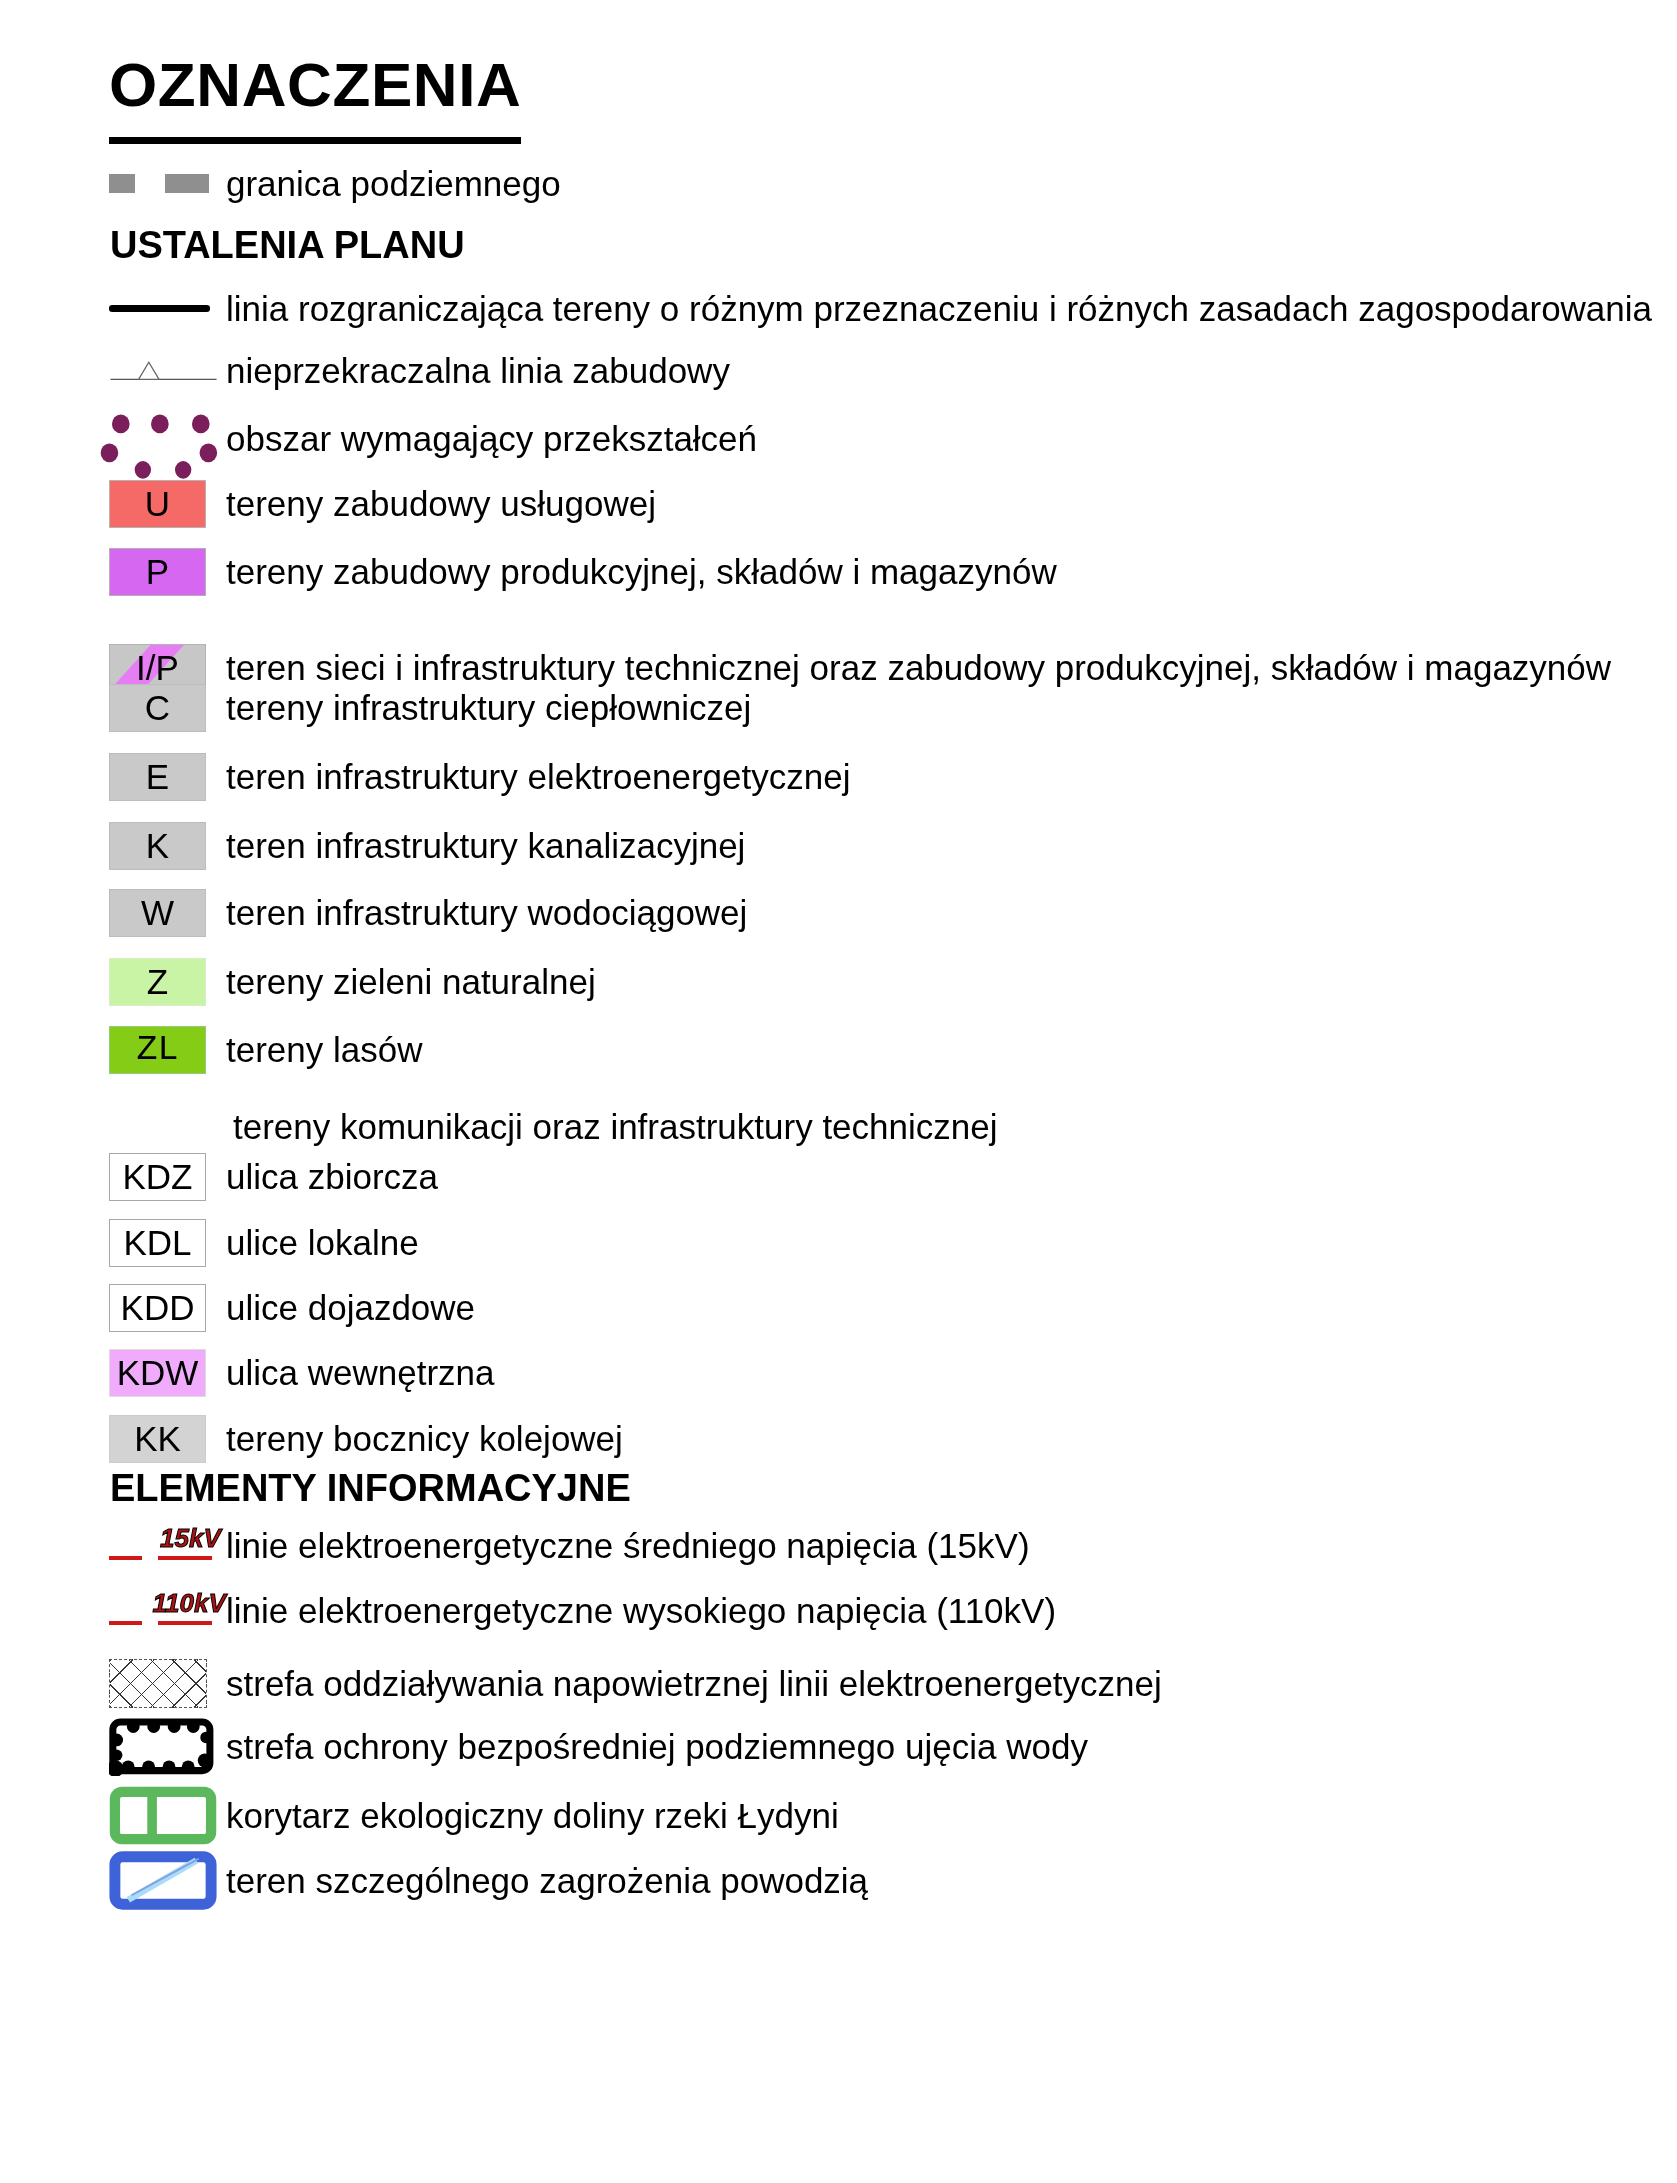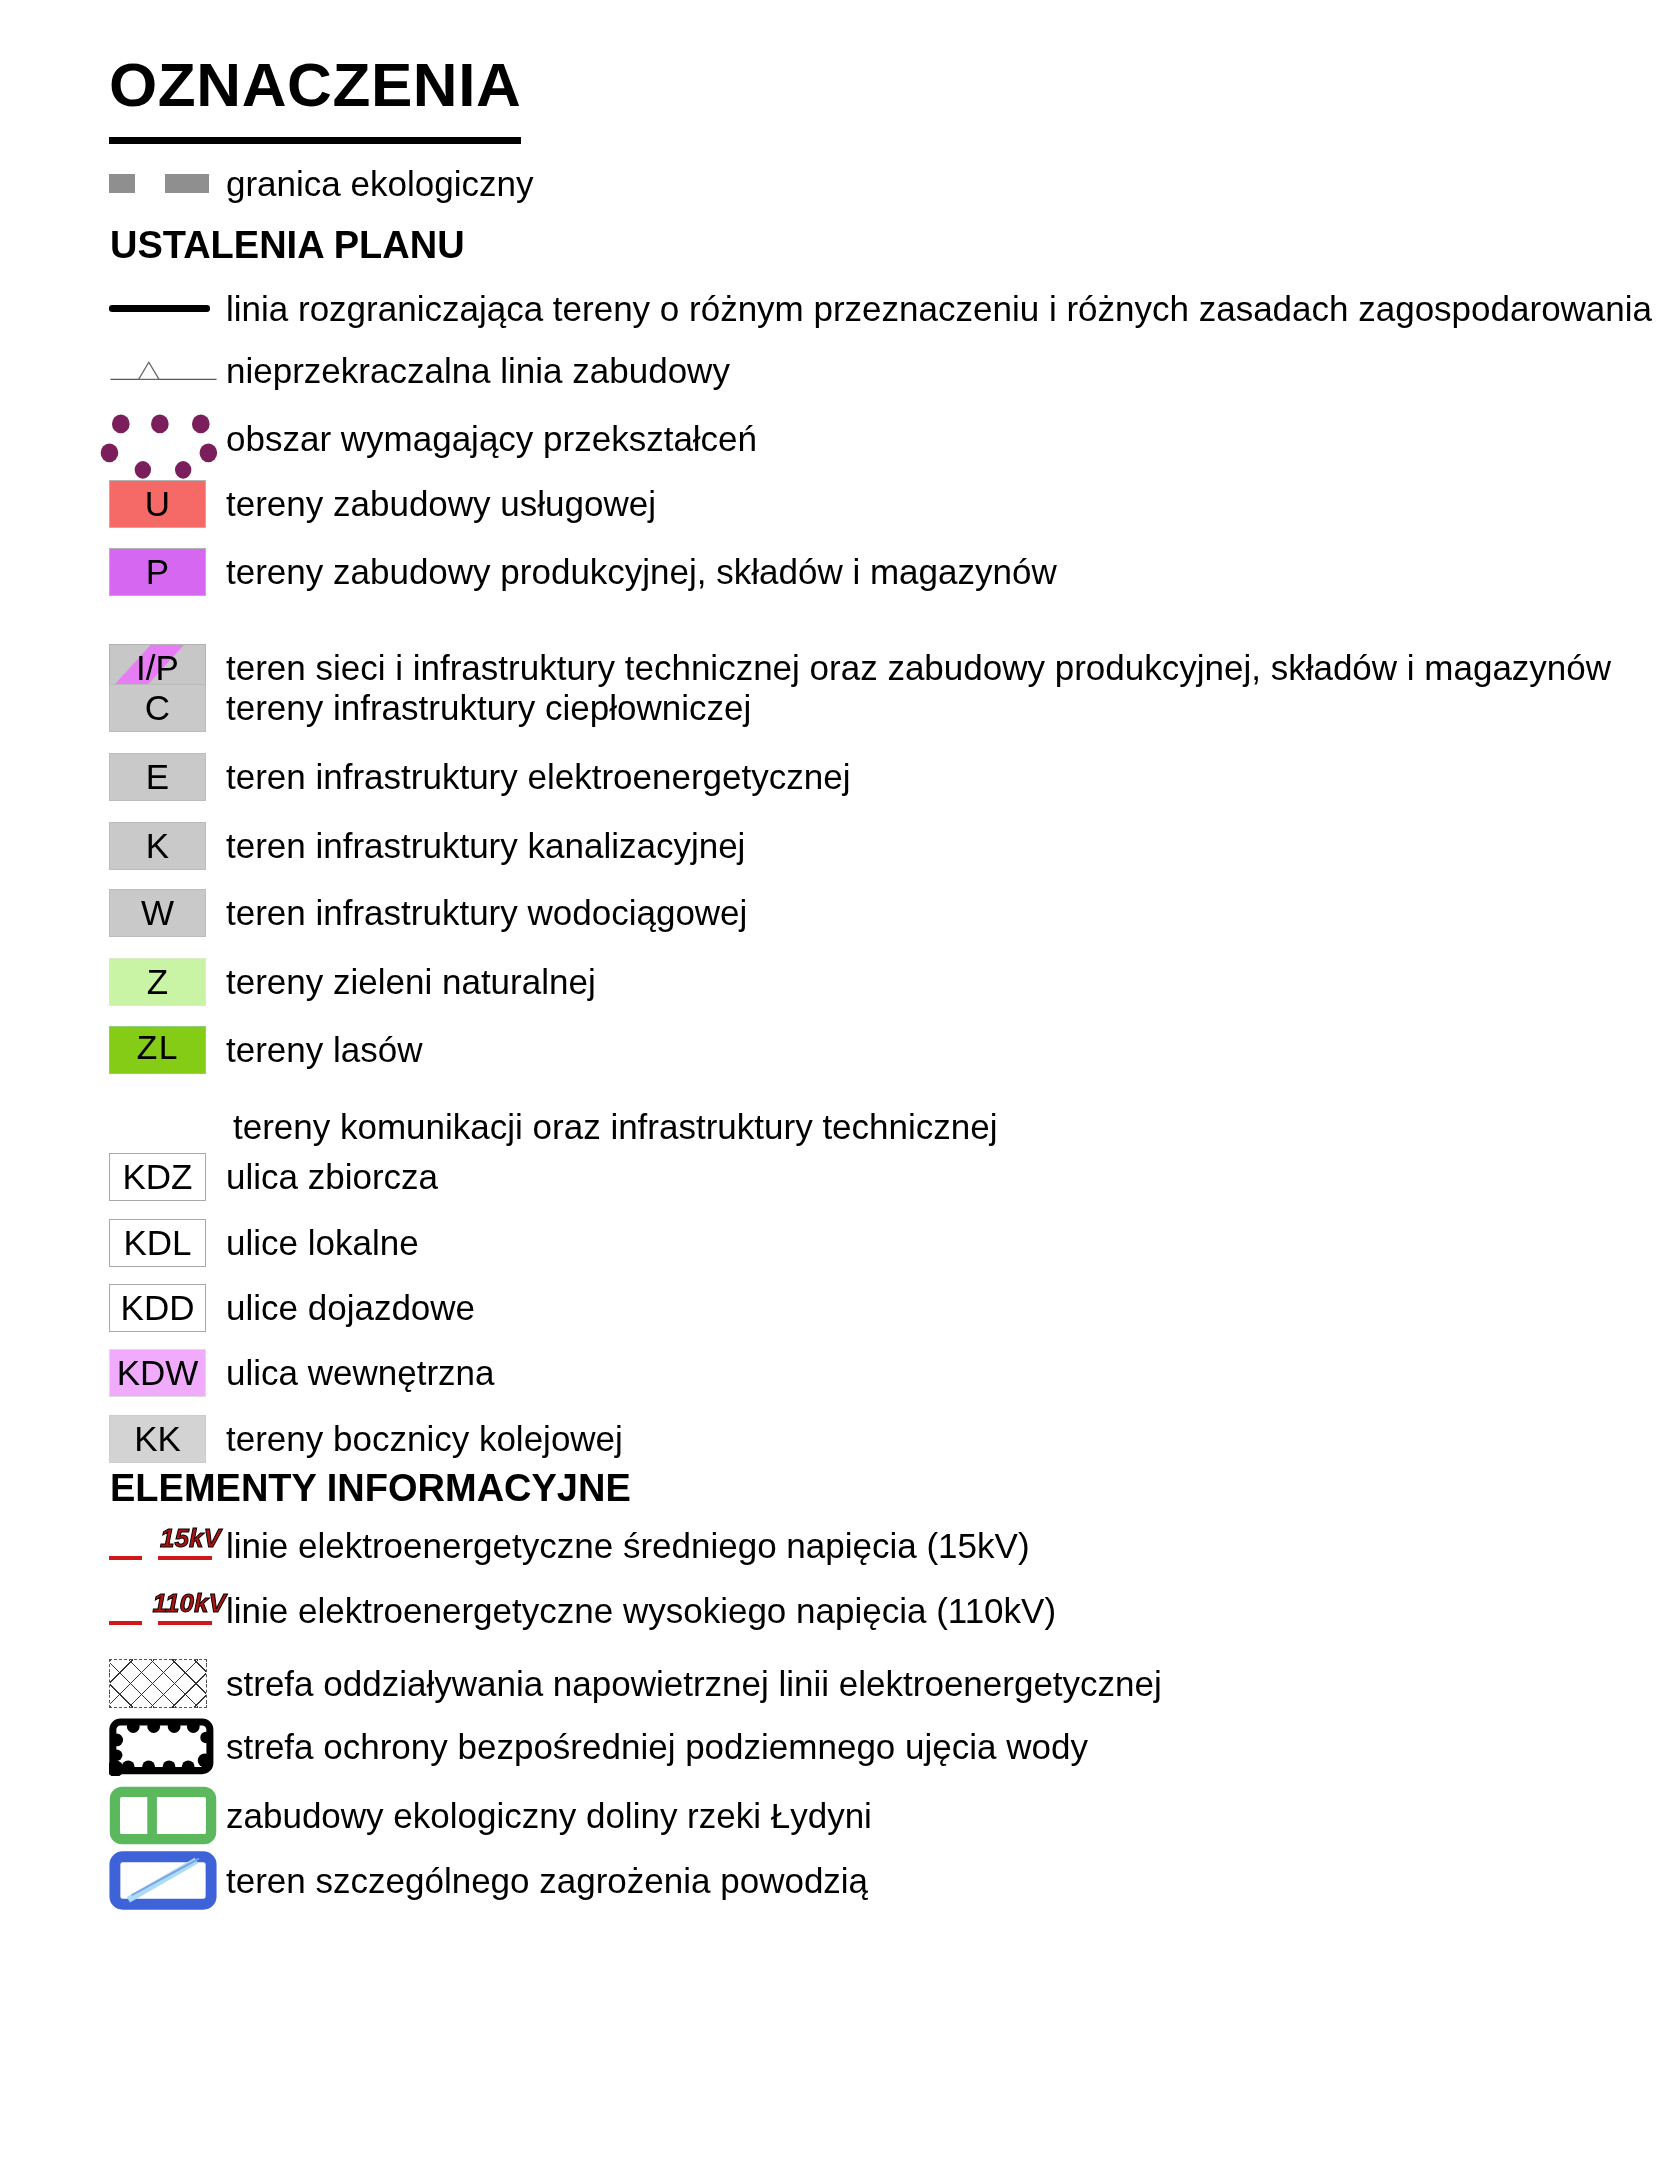--- a/index.html
+++ b/index.html
@@ -55,21 +55,21 @@
 </head>
 <body>
 
 <div class="title">OZNACZENIA</div>
 
 <div class="row" style="top:148px">
   <div class="sym">
     <span class="bsq1"></span>
     <span class="bsq2"></span>
   </div>
-  <span class="label">granica ekologiczny</span>
+  <span class="label">granica podziemnego</span>
 </div>
 
 <div class="heading" style="top:224px">USTALENIA PLANU</div>
 
 <div class="row" style="top:273px">
   <div class="sym">
       <div class="thick"></div>
     </div>
   <span class="label">linia rozgraniczająca tereny o różnym przeznaczeniu i różnych zasadach zagospodarowania</span>
 </div>
@@ -289,21 +289,21 @@
   <span class="label">strefa ochrony bezpośredniej podziemnego ujęcia wody</span>
 </div>
 
 <div class="row" style="top:1786px;height:59px">
   <div class="sym">
     <svg width="108" height="59" viewBox="0 0 168 92">
       <rect x="9" y="9" width="150" height="74" rx="11" fill="#ffffff" stroke="#5cb85c" stroke-width="16"></rect>
       <line x1="67" y1="4" x2="67" y2="88" stroke="#5cb85c" stroke-width="15"></line>
     </svg>
   </div>
-  <span class="label">zabudowy ekologiczny doliny rzeki Łydyni</span>
+  <span class="label">korytarz ekologiczny doliny rzeki Łydyni</span>
 </div>
 
 <div class="row" style="top:1851px;height:59px">
   <div class="sym">
     <svg width="108" height="59" viewBox="0 0 168 92">
       <rect x="9" y="9" width="150" height="74" rx="12" fill="#ffffff" stroke="#3e63d8" stroke-width="17"></rect>
       <line x1="30" y1="76" x2="136" y2="15" stroke="#aadcf7" stroke-width="10"></line>
       <line x1="35" y1="69" x2="140" y2="12" stroke="#7f9fe6" stroke-width="3"></line>
     </svg>
   </div>

